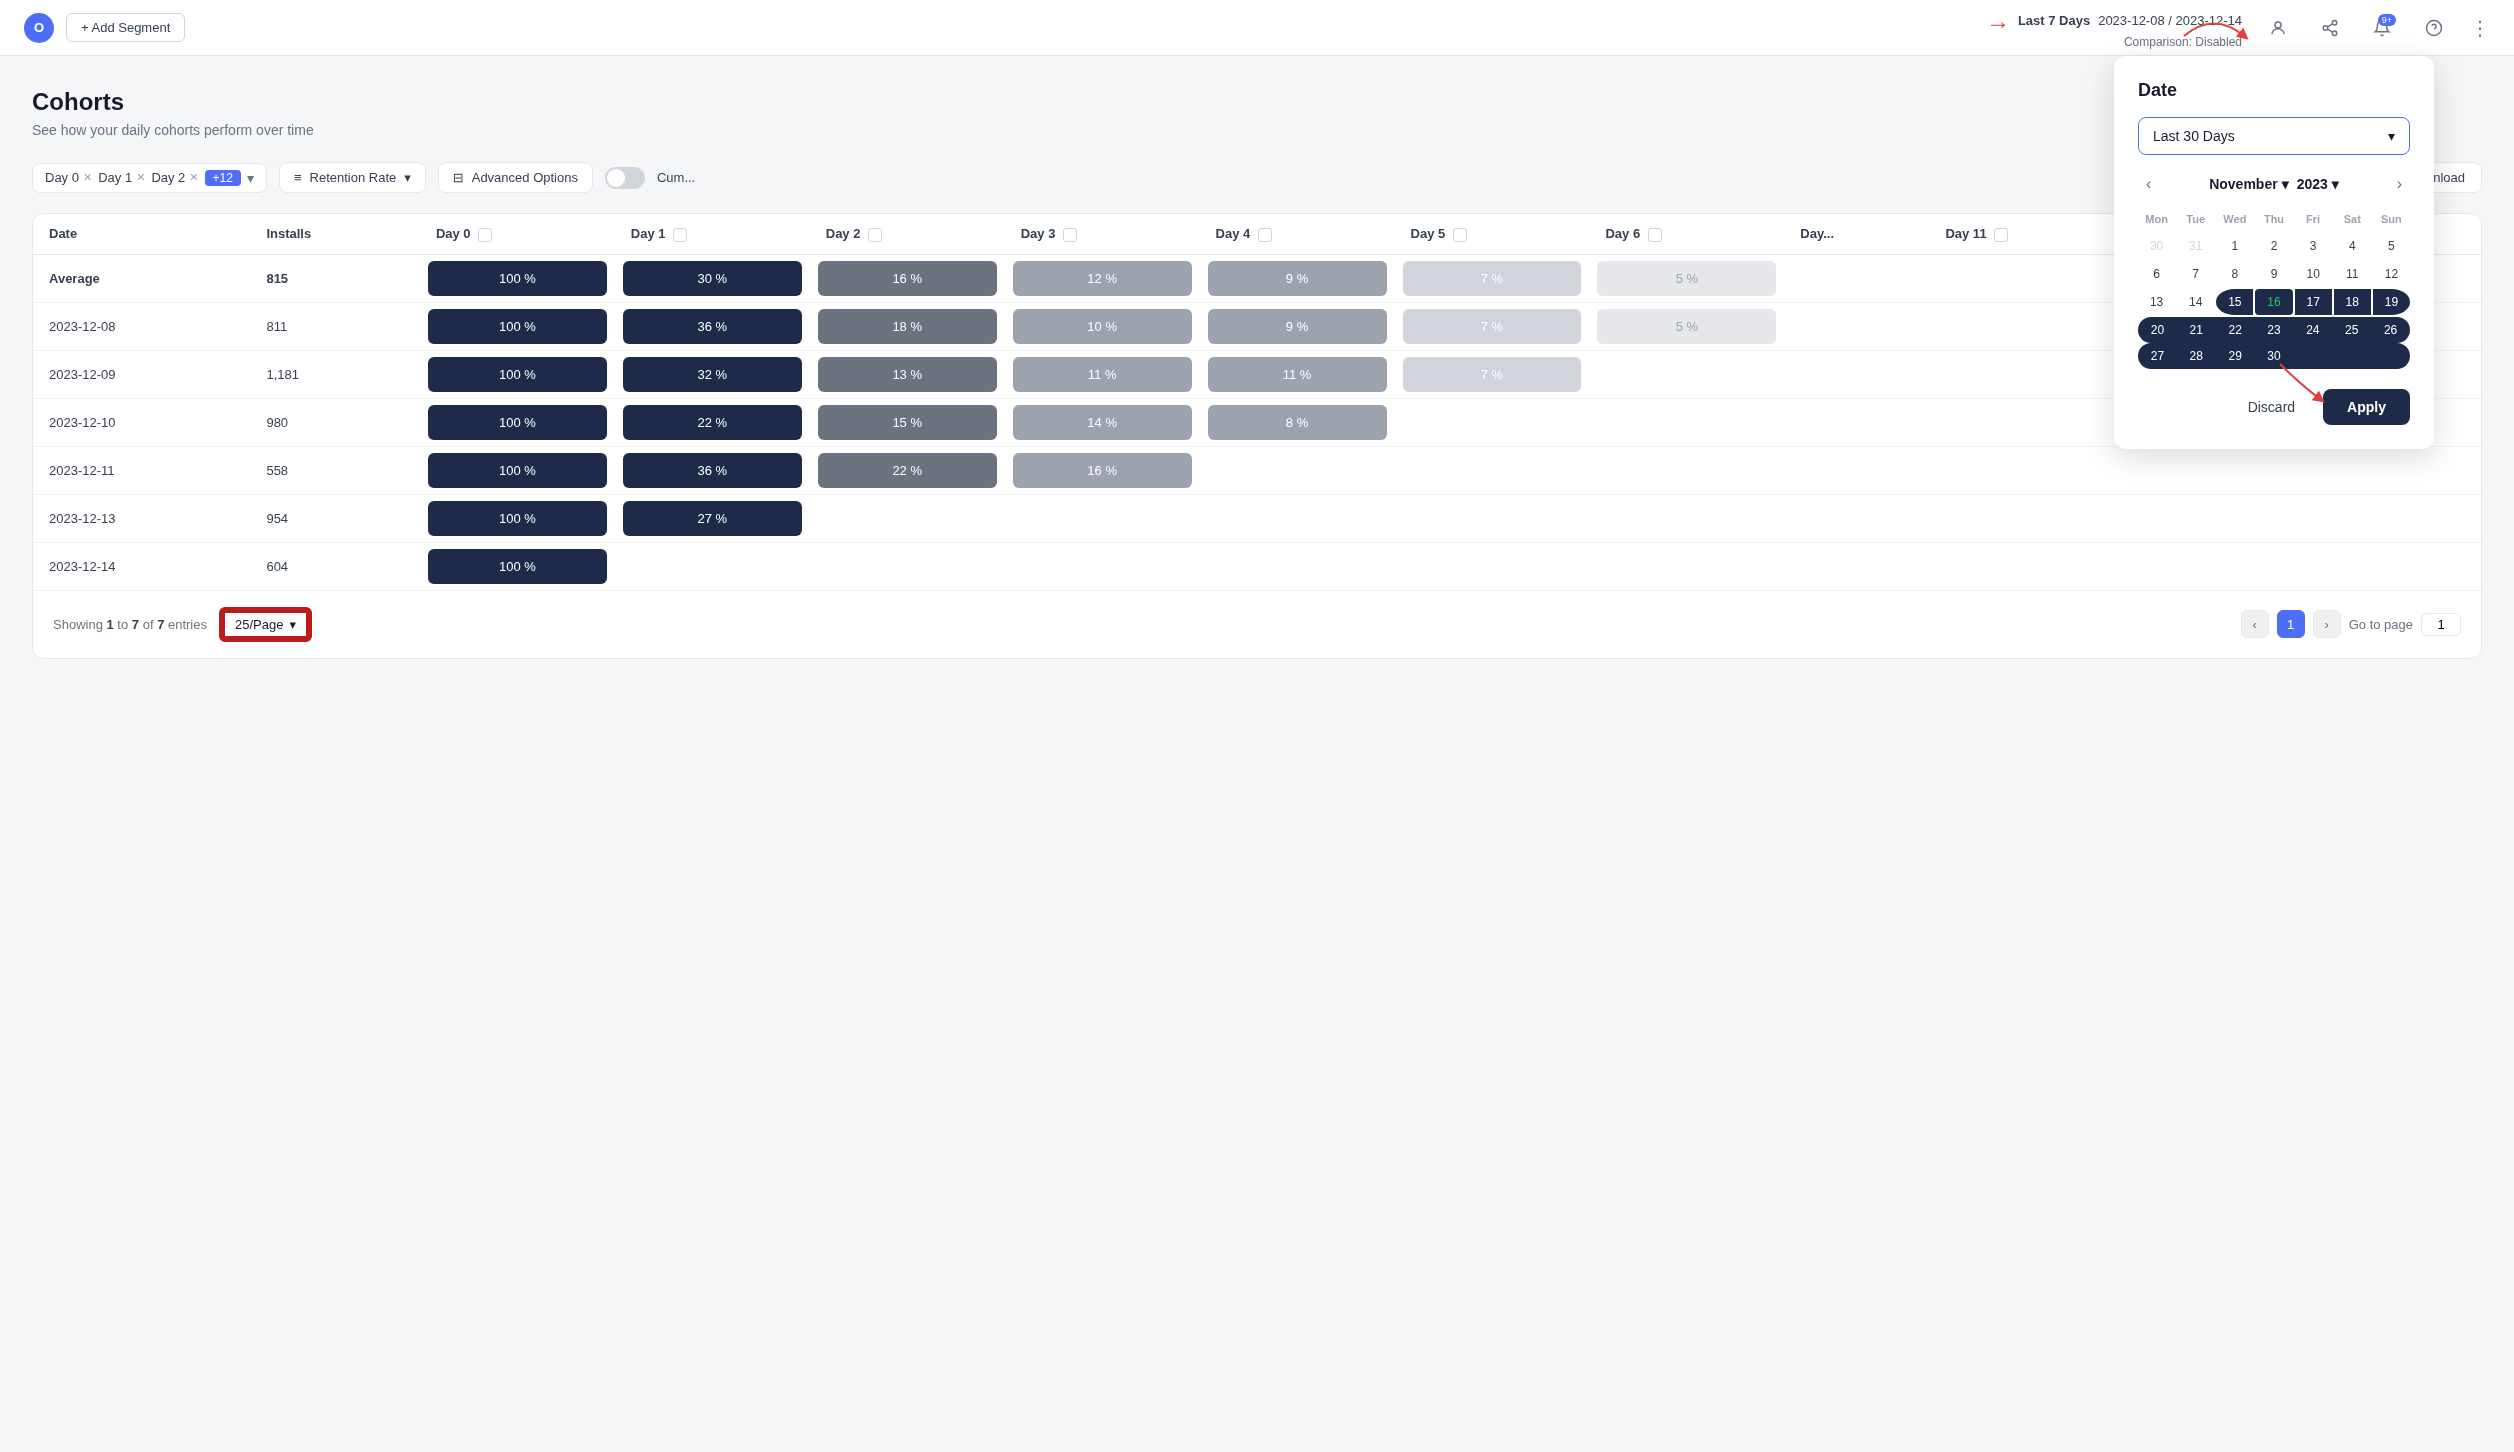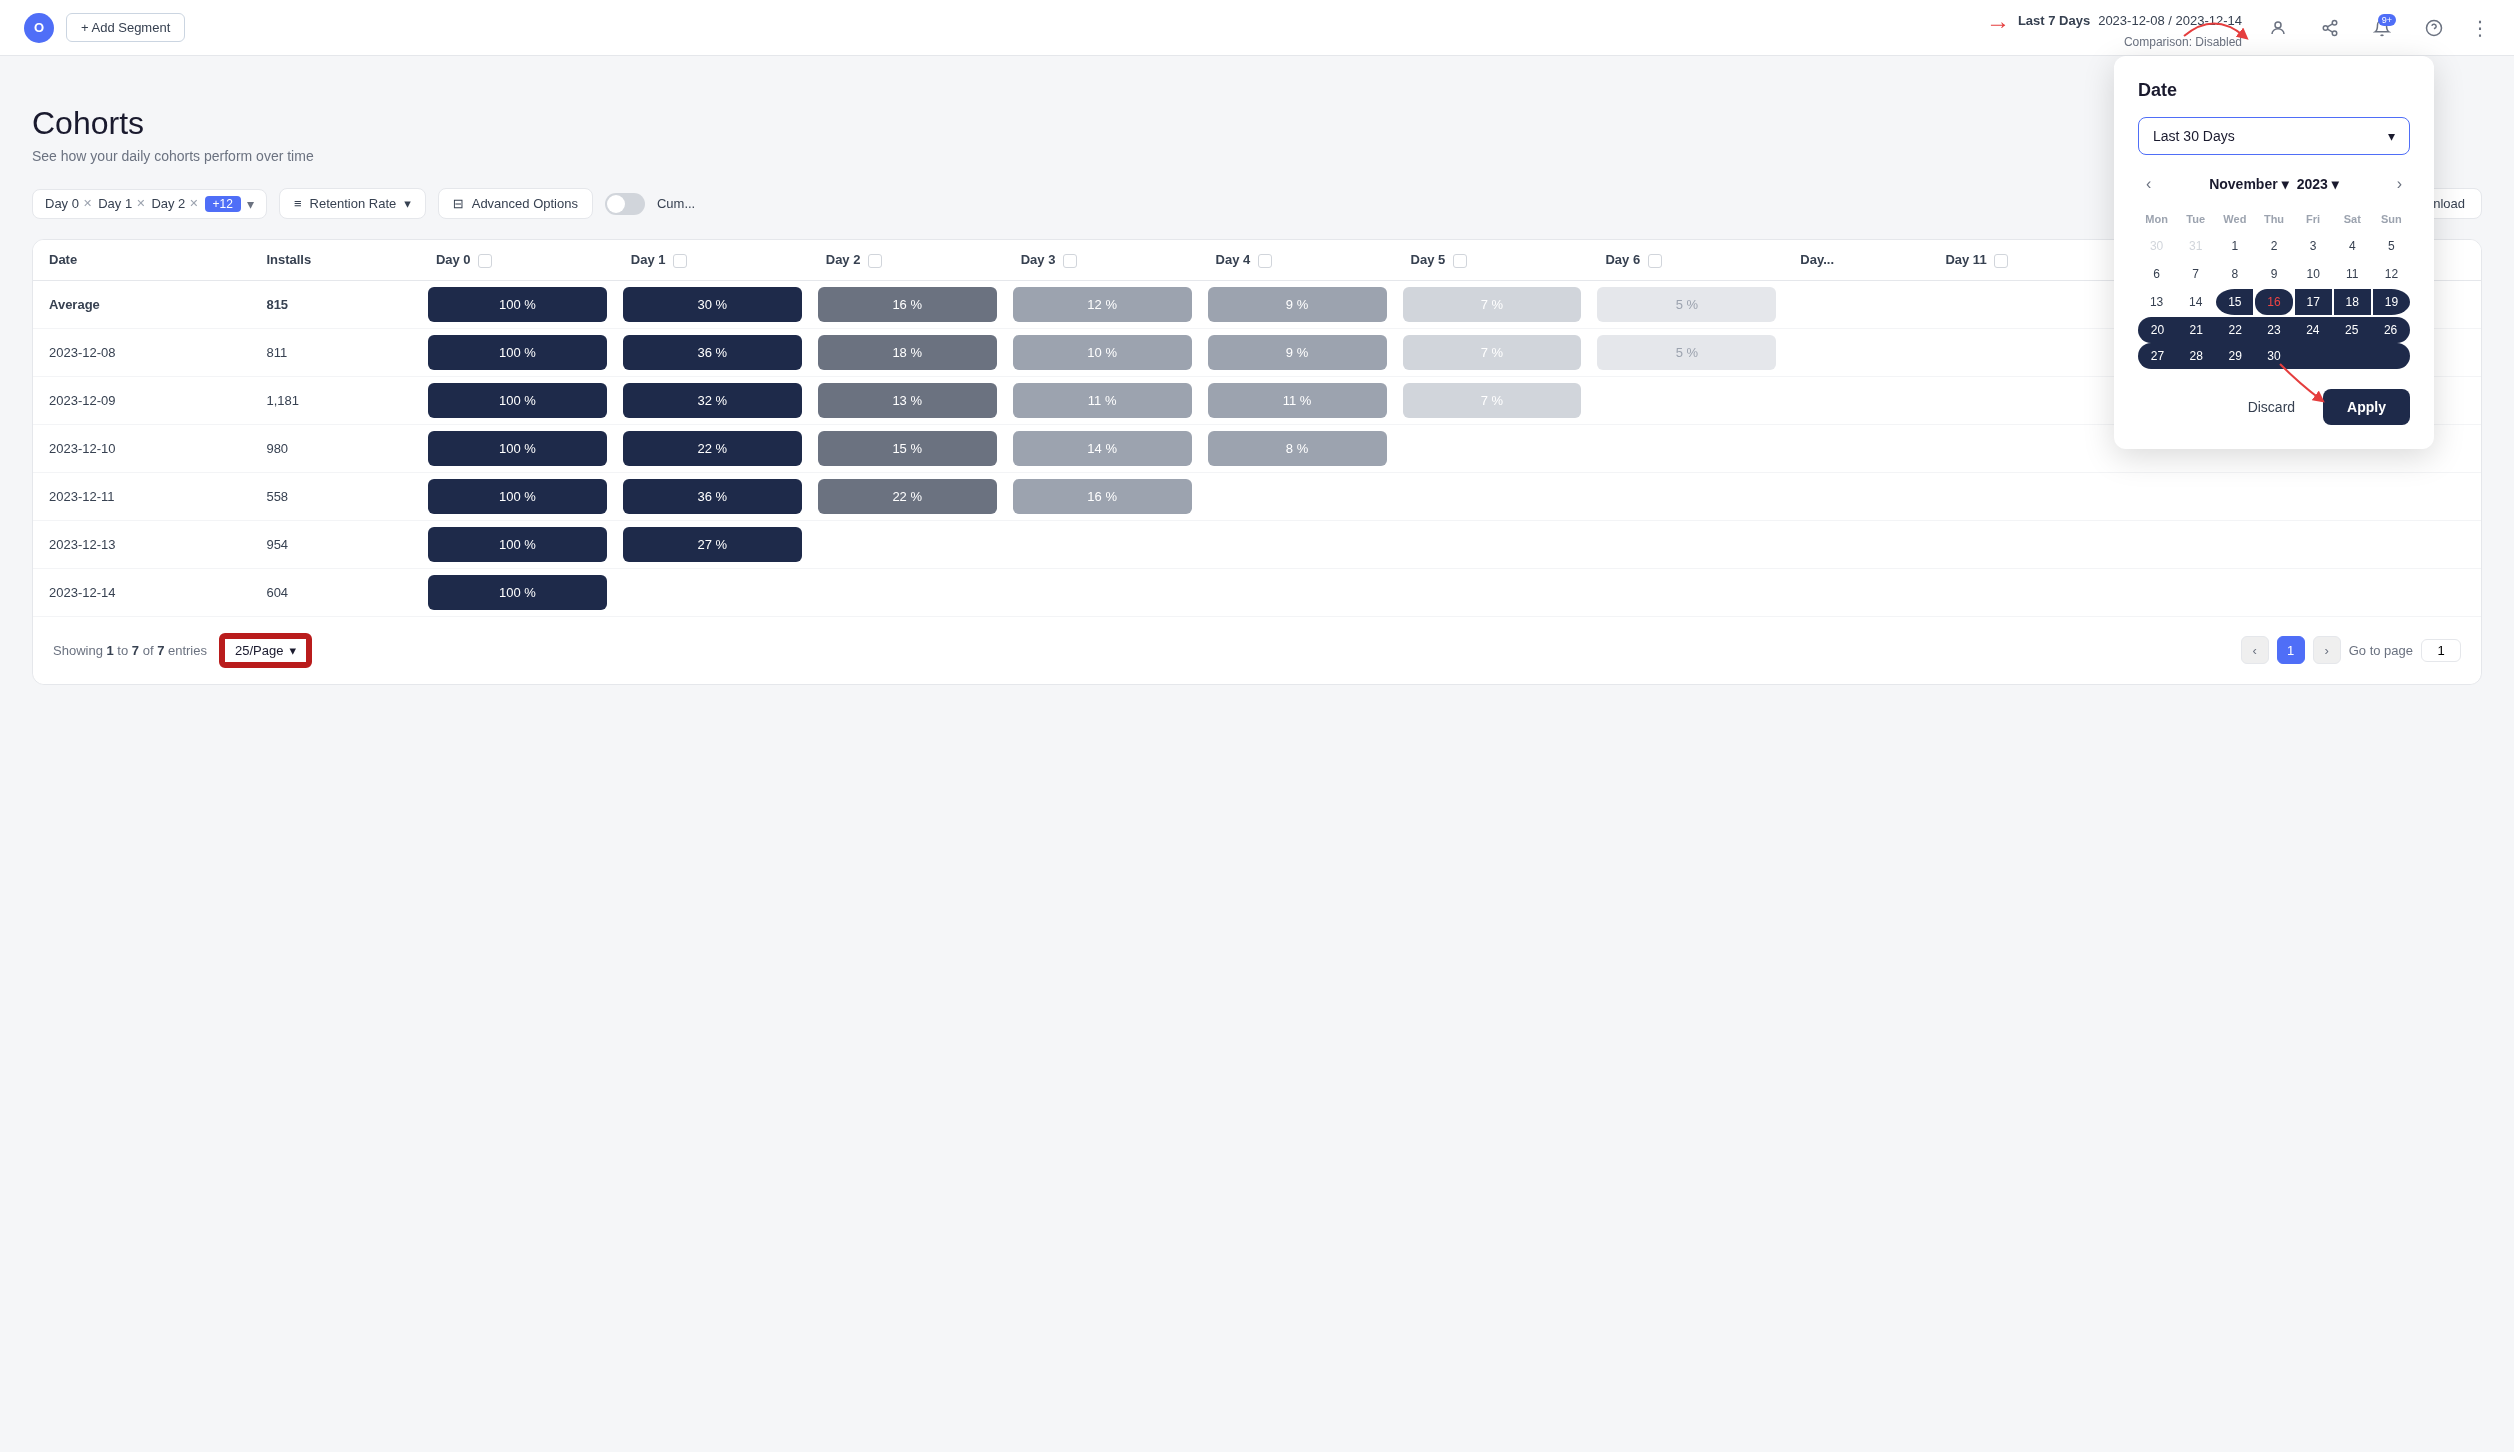--- a/index.html
+++ b/index.html
@@ -13,21 +13,21 @@
     .topbar-right { display: flex; align-items: center; gap: 20px; }
     .date-range-display { text-align: right; }
     .date-range-display .main-range { font-size: 13px; color: #374151; display: flex; align-items: center; gap: 8px; }
     .date-range-display .comparison { font-size: 12px; color: #6b7280; }
     .icon-btn { width: 32px; height: 32px; border-radius: 6px; display: flex; align-items: center; justify-content: center; cursor: pointer; color: #6b7280; position: relative; }
     .notif-badge { position: absolute; top: 2px; right: 2px; background: #4f6ef7; color: #fff; border-radius: 10px; font-size: 9px; padding: 1px 4px; }
     .more-icon { font-size: 20px; color: #6b7280; cursor: pointer; }
 
     
     .main { padding: 32px 32px 0; }
-    .page-title { font-size: 32px; font-weight: 400; color: #1a1a2e; margin-bottom: 6px; margin-top: 17px; }
+    .page-title { font-size: 24px; font-weight: 700; color: #1a1a2e; margin-bottom: 6px; }
     .page-subtitle { font-size: 14px; color: #6b7280; margin-bottom: 24px; }
 
     
     .toolbar { display: flex; align-items: center; gap: 12px; margin-bottom: 20px; }
     .day-tags { display: flex; align-items: center; gap: 6px; border: 1px solid #e5e7eb; border-radius: 8px; padding: 6px 12px; background: #fff; }
     .tag { display: flex; align-items: center; gap: 4px; font-size: 13px; color: #374151; }
     .tag-x { color: #9ca3af; cursor: pointer; font-size: 11px; }
     .tag-plus { background: #4f6ef7; color: #fff; border-radius: 4px; padding: 1px 8px; font-size: 12px; }
     .dropdown-btn { border: 1px solid #e5e7eb; border-radius: 8px; padding: 7px 14px; background: #fff; cursor: pointer; display: flex; align-items: center; gap: 8px; font-size: 13px; color: #374151; }
     .adv-options-btn { border: 1px solid #e5e7eb; border-radius: 8px; padding: 7px 14px; background: #fff; cursor: pointer; display: flex; align-items: center; gap: 8px; font-size: 13px; color: #374151; }
@@ -465,21 +465,21 @@
         <div class="cal-day">9</div>
         <div class="cal-day">10</div>
         <div class="cal-day">11</div>
         <div class="cal-day">12</div>
       </div>
 
       <div class="cal-grid" style="margin-top:2px;">
         <div class="cal-day">13</div>
         <div class="cal-day">14</div>
         <div class="cal-day in-range" style="border-radius:50% 0 0 50%;background:#1e2a4a;color:#fff;">15</div>
-        <div class="cal-day in-range" style="background:#1e2a4a;color:#ef4444;border-radius:12px;">16</div>
+        <div class="cal-day in-range" style="background:#1e2a4a;color:#22c55e;border-radius:4px;">16</div>
         <div class="cal-day in-range" style="background:#1e2a4a;color:#fff;border-radius:0;">17</div>
         <div class="cal-day in-range" style="background:#1e2a4a;color:#fff;border-radius:0;">18</div>
         <div class="cal-day in-range" style="background:#1e2a4a;color:#fff;border-radius:0 50% 50% 0;">19</div>
       </div>
 
       <div style="background:#1e2a4a;border-radius:20px;margin-top:2px;display:grid;grid-template-columns:repeat(7,1fr);">
         <div class="cal-day" style="color:#fff;">20</div>
         <div class="cal-day" style="color:#fff;">21</div>
         <div class="cal-day" style="color:#fff;">22</div>
         <div class="cal-day" style="color:#fff;">23</div>

